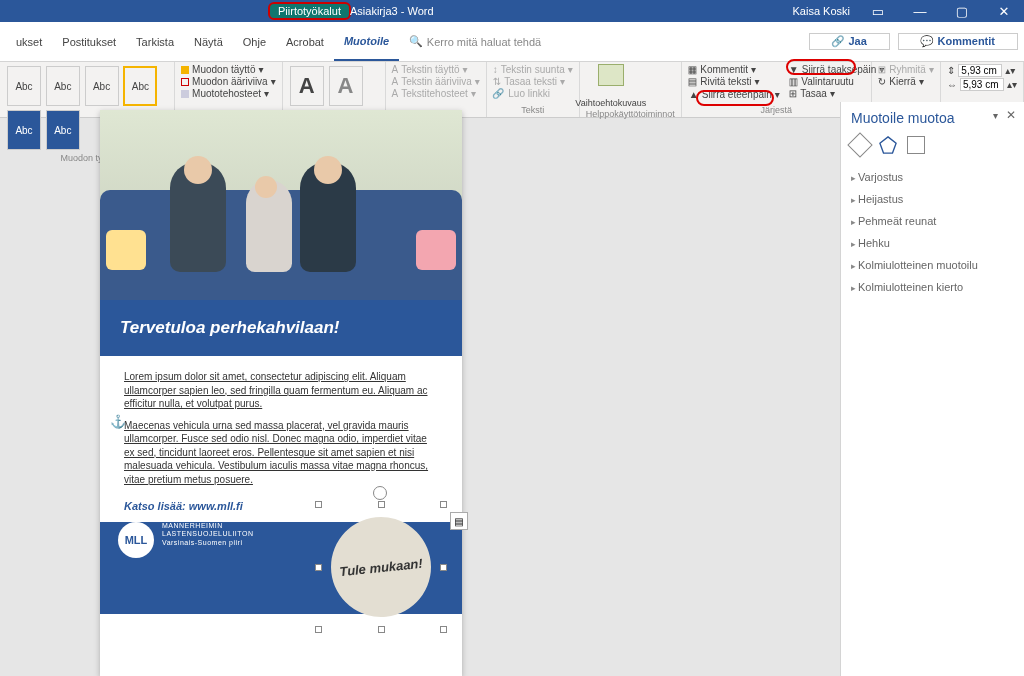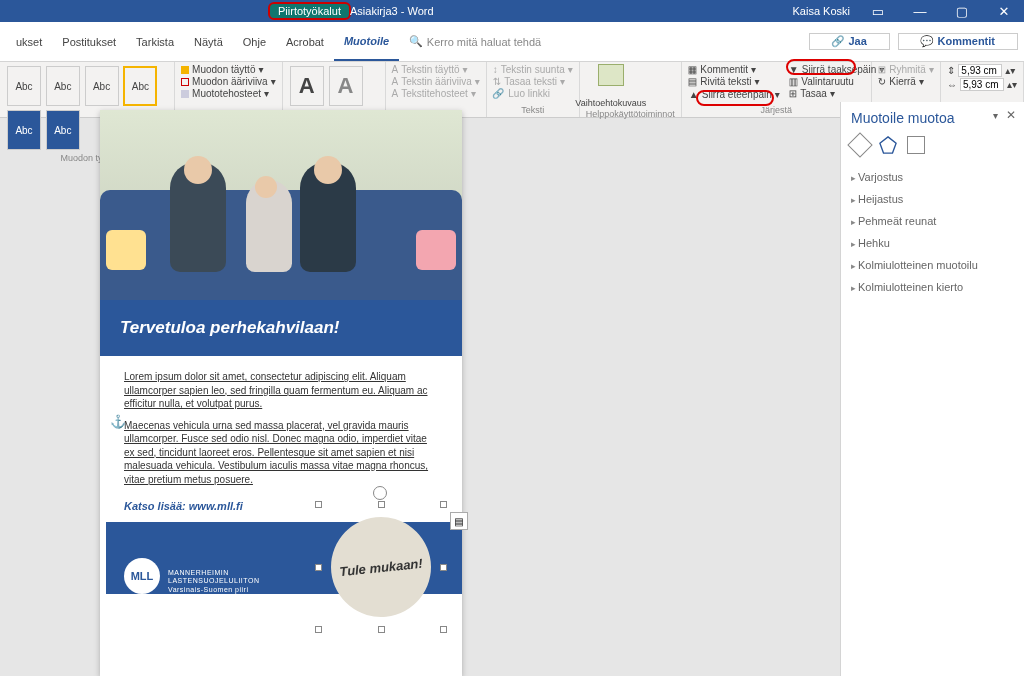--- a/index.html
+++ b/index.html
@@ -41,21 +41,21 @@
 .photo .sofa { position: absolute; bottom: 0; left: 0; right: 0; height: 110px; background: #3a5a8c; border-radius: 10px 10px 0 0; }
 .photo .pillow { position: absolute; width: 40px; height: 40px; background: #ffe191; bottom: 30px; border-radius: 6px; }
 .photo .person { position: absolute; bottom: 28px; width: 56px; height: 110px; border-radius: 26px 26px 10px 10px; }
 .photo .head { position: absolute; width: 28px; height: 28px; border-radius: 50%; background: #e9c9a9; }
 
 .blueband { background: #2b579a; color: #fff; padding: 18px 20px; font-size: 17px; font-weight: bold; font-style: italic; }
 .bodytext { padding: 14px 24px 6px; font-size: 10px; color: #333; line-height: 1.35; }
 .bodytext p { margin-bottom: 8px; }
 .bodytext a, .bodytext .u { text-decoration: underline; }
 .seemore { color: #2b579a; font-weight: bold; font-style: italic; padding: 0 24px 10px; font-size: 11px; }
-.footer { background: #2b579a; height: 72px; position: relative; color: #fff; display: flex; align-items: flex-end; padding-left: 18px; margin-left: 6px; }
+.footer { background: #2b579a; height: 92px; position: relative; color: #fff; display: flex; align-items: flex-start; padding-left: 18px; }
 .footer .logo { width: 36px; height: 36px; border-radius: 50%; background: #fff; color: #2b579a; font-weight: bold; display: flex; align-items: center; justify-content: center; font-size: 11px; }
 .footer .org { font-size: 7px; line-height: 1.2; margin-left: 8px; letter-spacing: 0.5px; }
 
 .shape-sel { position: absolute; left: 318px; top: 504px; width: 126px; height: 126px; }
 .shape-sel .circle { width: 100px; height: 100px; border-radius: 50%; background: #e3ded2; position: absolute; left: 13px; top: 13px; display: flex; align-items: center; justify-content: center; text-align: center; font-style: italic; font-weight: bold; font-size: 13px; transform: rotate(-6deg); color: #333; }
 .shape-sel .handle { width: 7px; height: 7px; background: #fff; border: 1px solid #888; position: absolute; }
 .shape-sel .rot { width: 14px; height: 14px; border: 1px solid #888; border-radius: 50%; position: absolute; left: 55px; top: -18px; }
 .shape-sel .opts { position: absolute; right: -24px; top: 8px; width: 18px; height: 18px; border: 1px solid #aaa; background: #fff; font-size: 10px; display: flex; align-items: center; justify-content: center; }
 .anchor { position: absolute; left: 110px; top: 414px; font-size: 13px; color: #4a6; }
 

